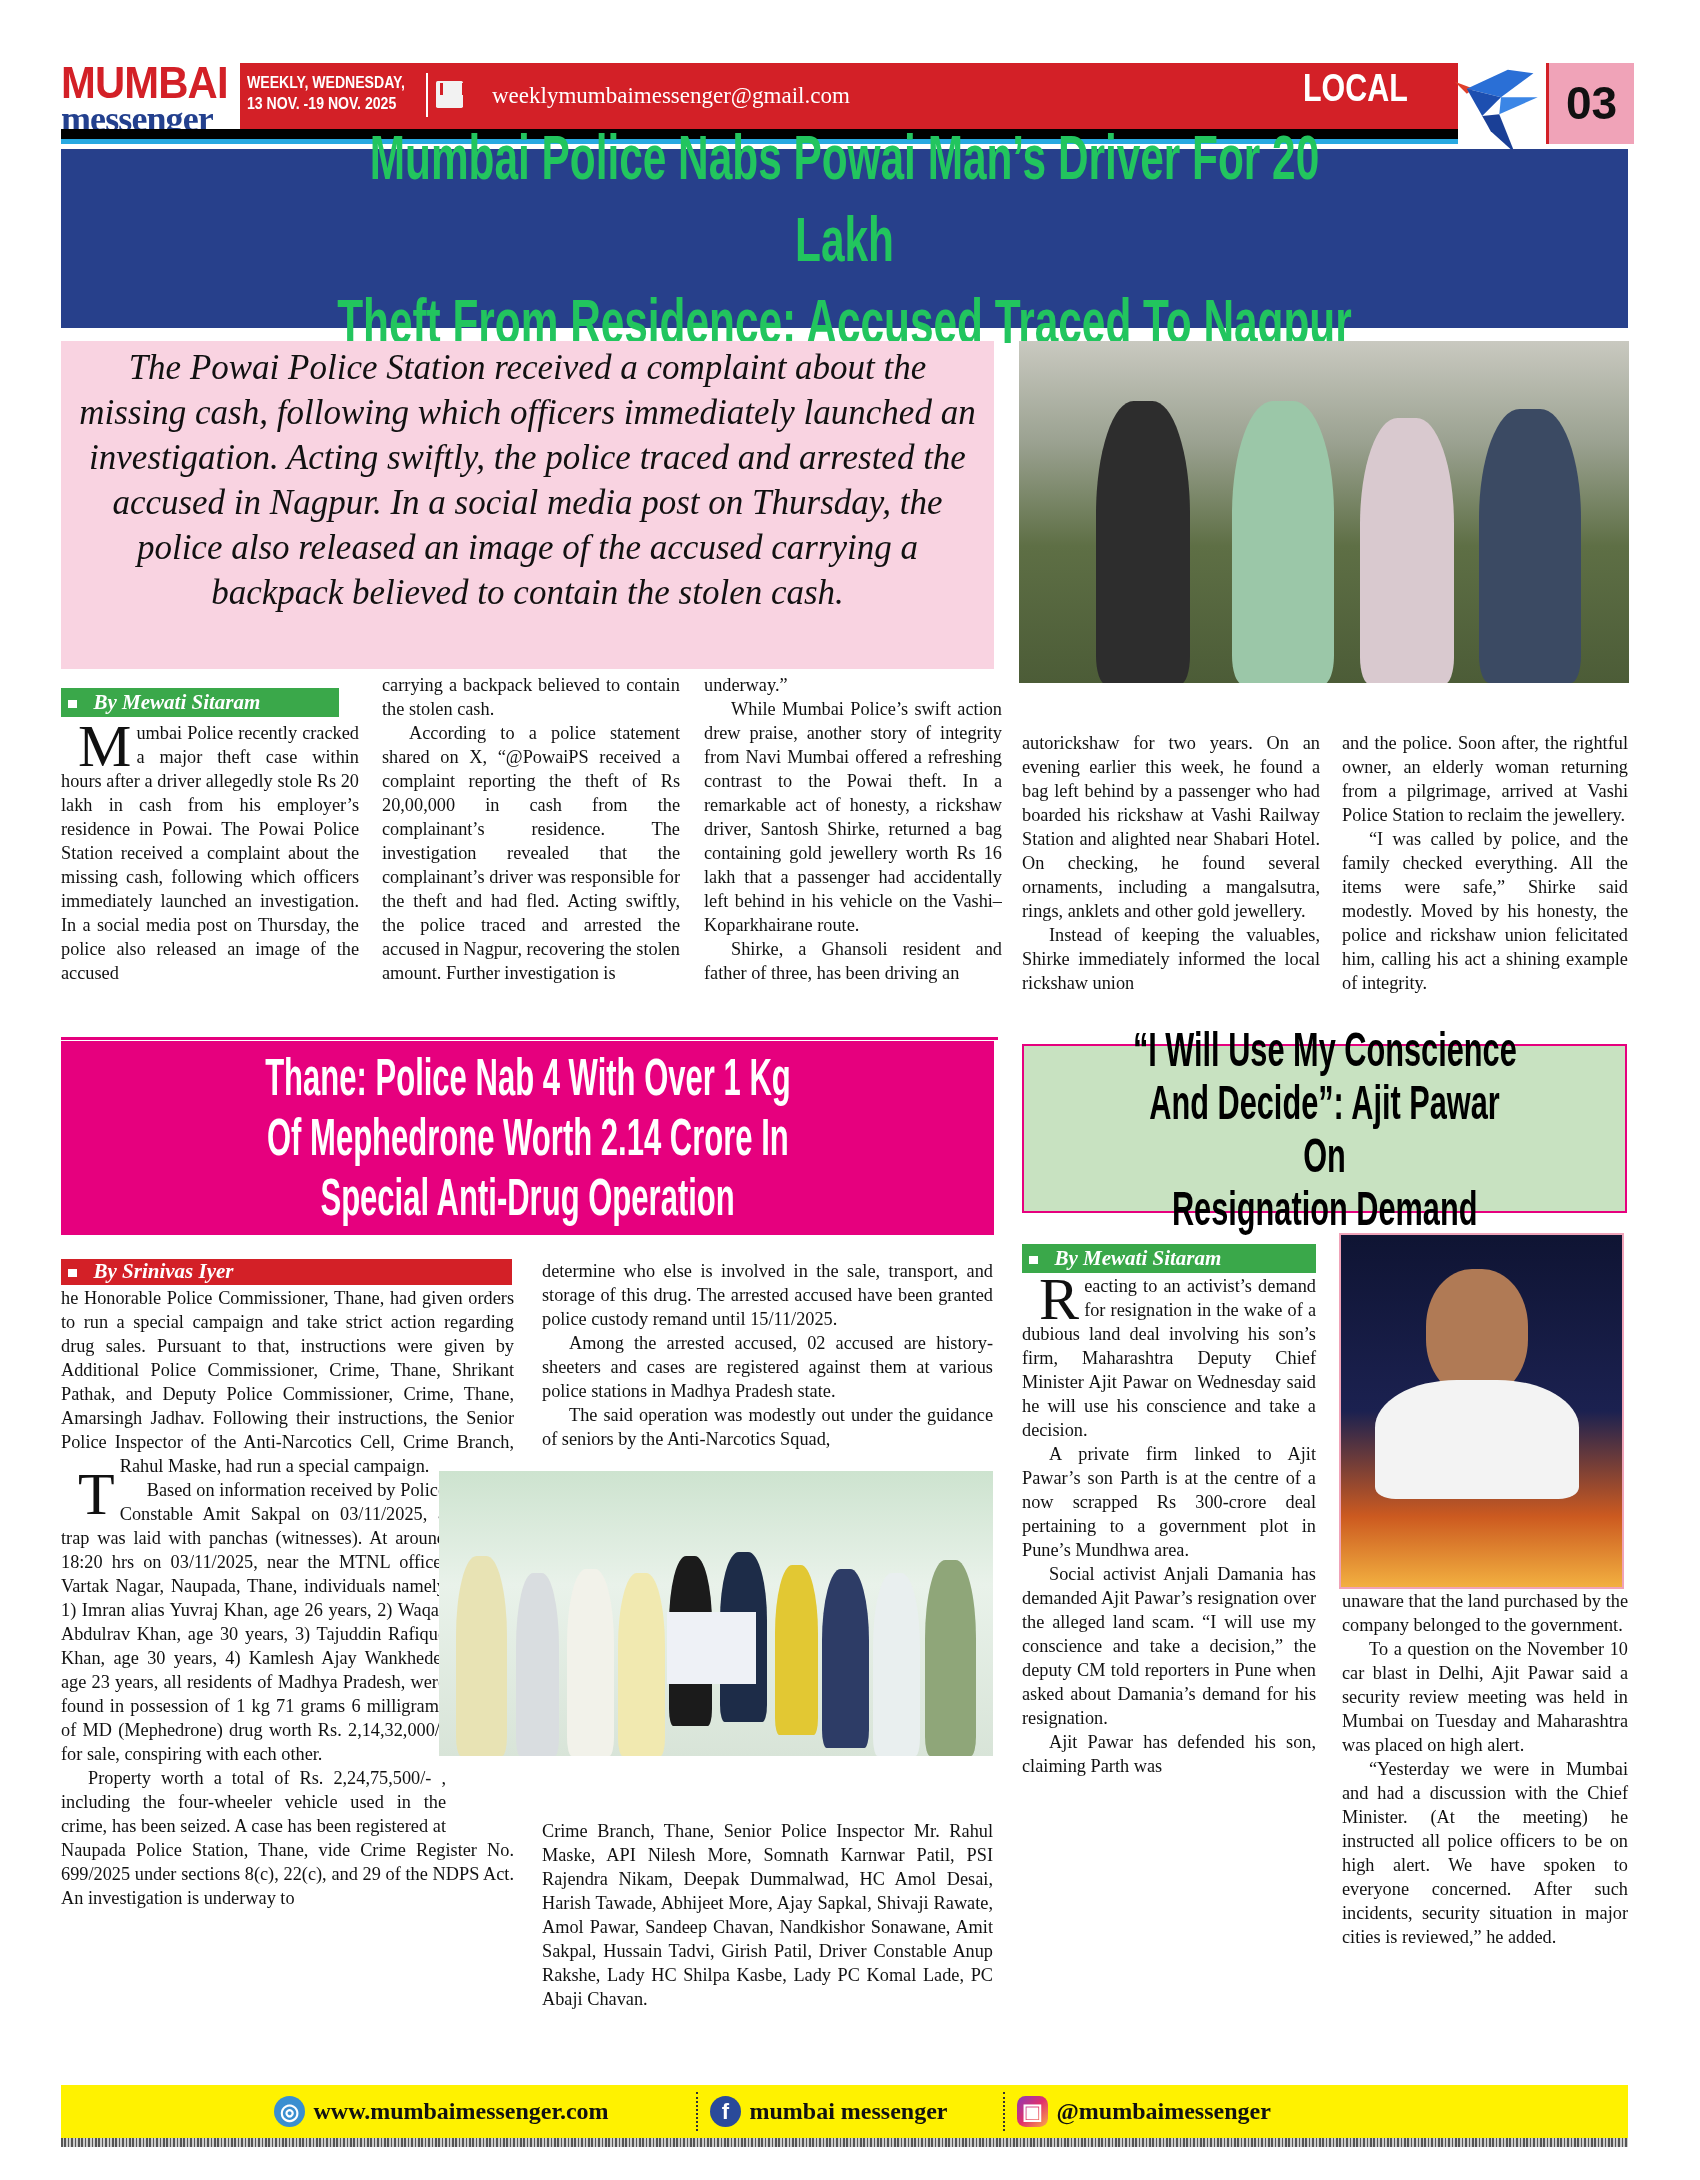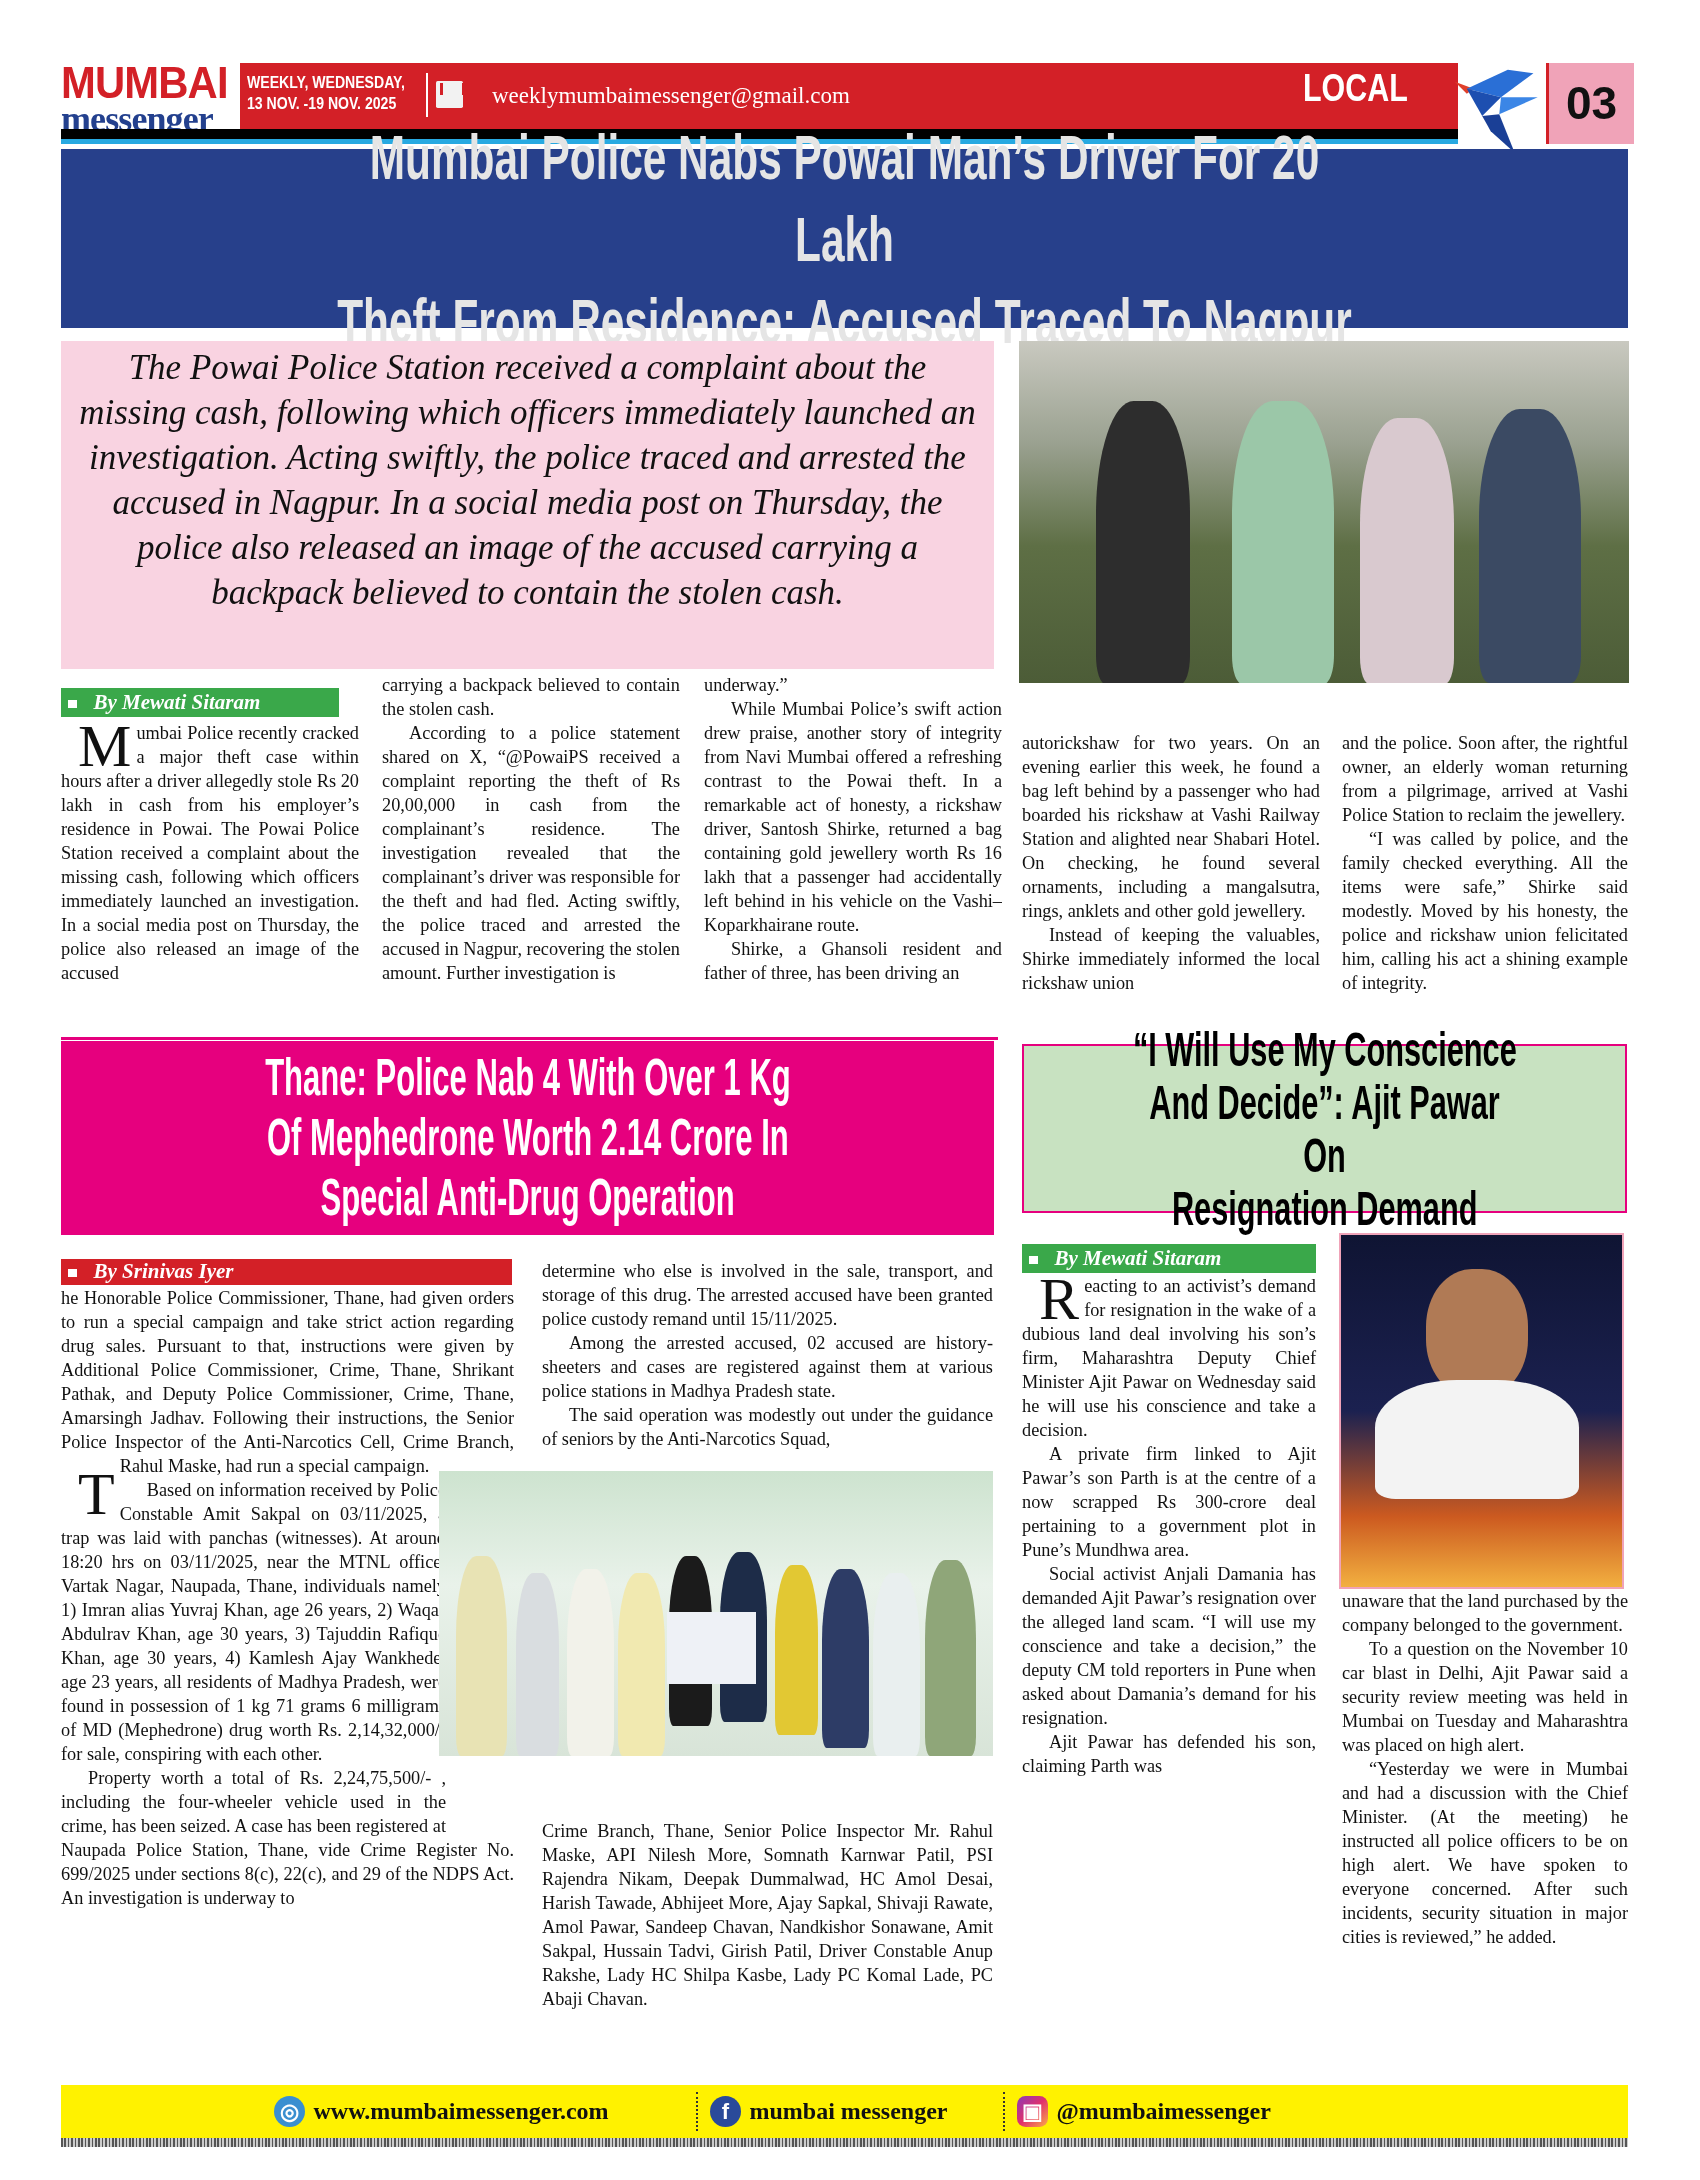--- a/index.html
+++ b/index.html
@@ -16,21 +16,21 @@
   .mail-icon { left: 436px; top: 81px; width: 27px; height: 27px; background: #f2f2f2; border-radius: 1.7px; }
   .mail-icon:after { content: ""; position: absolute; left: 4.3px; top: 1.7px; width: 19px; height: 12px; border-left: 3.4px solid #d32027; border-right: 3.4px solid #d32027; transform: none; }
   .mast-email { left: 492px; top: 83px; color: #fff; font-size: 23px; }
   .local-tag { left: 1303px; top: 66px; color: #fff; font-family: "Liberation Sans", sans-serif; font-weight: 900; font-size: 39px; transform: scaleX(0.78); transform-origin: left; }
   .bird-icon { left: 1448px; top: 63px; width: 94px; height: 94px; }
   .page-num { left: 1546px; top: 63px; width: 85px; height: 81px; background: #f0a3b8; border-left: 3.4px solid #d32027; text-align: center; font-family: "Liberation Sans", sans-serif; font-weight: 900; font-size: 46px; line-height: 81px; color: #111; }
   .rule-black { left: 61px; top: 129px; width: 1397px; height: 10.2px; background: #000; }
   .rule-cyan { left: 61px; top: 139px; width: 1397px; height: 5.1px; background: #27a9e1; }
 
   
-  .main-head { left: 61px; top: 149px; width: 1567px; height: 179px; background: #27408b; color: #e5e5e5; text-align: center; font-family: "Liberation Sans", sans-serif; font-weight: 900; font-size: 63px; line-height: 82px; display: flex; align-items: center; justify-content: center; }
+  .main-head { left: 61px; top: 149px; width: 1567px; height: 179px; background: #27408b; color: #22c55e; text-align: center; font-family: "Liberation Sans", sans-serif; font-weight: 900; font-size: 63px; line-height: 82px; display: flex; align-items: center; justify-content: center; }
   .main-head span { display: inline-block; transform: scaleX(0.82); }
 
   
   .deck { left: 61px; top: 341px; width: 933px; height: 328px; background: #f9d3e1; text-align: center; font-style: italic; font-size: 35px; line-height: 45px; padding: 4.3px 17px; box-sizing: border-box; }
 
   .photo { background: #6b7b5a; overflow: hidden; }
   .photo1 { left: 1019px; top: 341px; width: 610px; height: 342px; background: linear-gradient(180deg, #c9c9c0 0%, #9aa190 30%, #5e6f45 60%, #4c5c37 100%); }
   .photo2 { left: 439px; top: 1471px; width: 554px; height: 285px; background: linear-gradient(180deg, #cde3cf 0%, #e9f2ea 40%, #d8e4d8 100%); }
   .photo3 { left: 1339px; top: 1233px; width: 285px; height: 356px; background: linear-gradient(180deg, #0f1433 0%, #1b2150 50%, #cc5a20 80%, #f2b040 100%); border: 2.6px solid #f0a3b8; box-sizing: border-box; }
   .person { position: absolute; border-radius: 40% 40% 10% 10%; }

